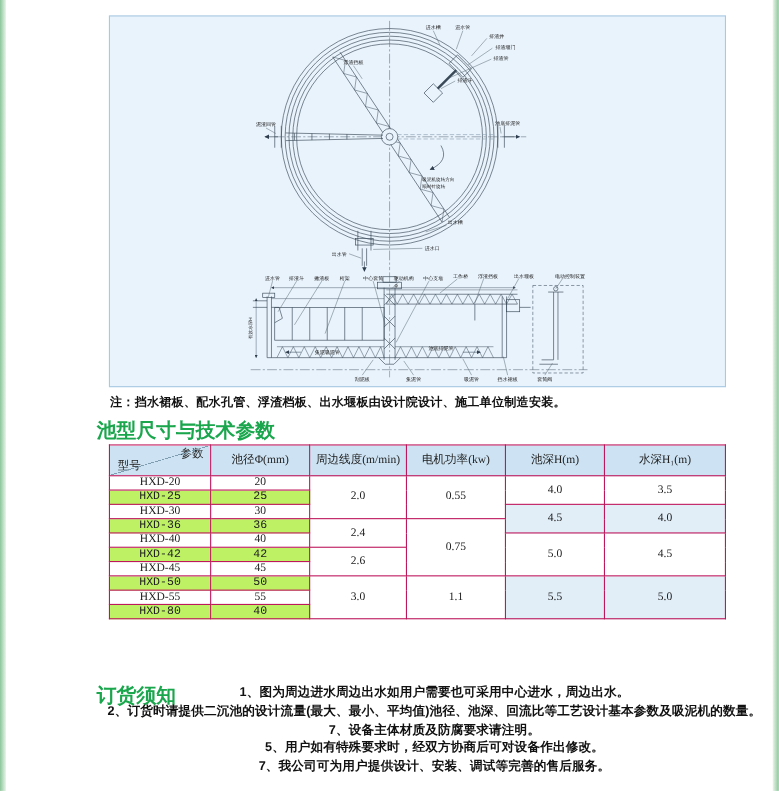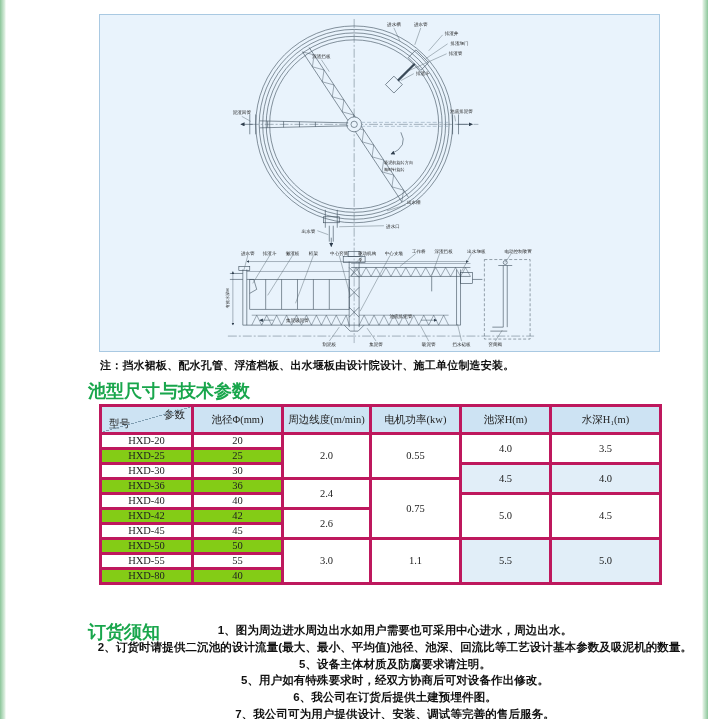--- a/index.html
+++ b/index.html
@@ -18,24 +18,24 @@
           font-size:11px; font-weight:600; color:#111; letter-spacing:0.2px; }
 
   .h-green { position:absolute; left:88px; font-size:18px; font-weight:700; color:#19a64c; }
   .h-specs { top:379px; }
   .h-order { top:577px;margin-top:43px; }
 
   table.spec { position:absolute; left:99px; top:404px; width:561px;
                border-collapse:collapse; table-layout:fixed;
                font-family:"Liberation Serif","DejaVu Serif",serif;
                font-size:10.5px; color:#222; border:1.4px solid #5a7a8e; }
-  table.spec th, table.spec td { border:3px solid #be185d; text-align:center;
+  table.spec th, table.spec td { border:1px solid #be185d; text-align:center;
                padding:0; height:13px; line-height:12px; background:#ffffff; }
   table.spec thead th { background:#cde3f3; height:28px; font-weight:400; }
-  table.spec tr.alt td.plain { background:#84cc16; }
+  table.spec tr.alt td.plain { background:#bef264;font-family:Liberation Mono, monospace; }
   table.spec td.bgw { background:#ffffff; }
   table.spec td.bgb { background:#e1eef8; }
   th.corner { position:relative; background:#cde3f3; }
   th.corner::after { content:""; position:absolute; inset:0;
      background:linear-gradient(to bottom right, rgba(0,0,0,0) 49.3%, #7f9db1 49.3% 50.7%, rgba(0,0,0,0) 50.7%); }
   th.corner .c-top { position:absolute; top:2px; right:6px; font-size:10.5px; }
   th.corner .c-bot { position:absolute; bottom:2px; left:7px; font-size:10.5px; }
 
   .order-list { position:absolute; left:95px; top:622px; width:600px;text-align:center; }
   .order-item { font-size:11.5px; font-weight:600; color:#111;
@@ -334,17 +334,16 @@
       <td class="plain">40</td>
     </tr>
   </tbody>
 </table>
 
 <div class="h-green h-order">订货须知</div>
 
 <div class="order-list">
   <div class="order-item">1、图为周边进水周边出水如用户需要也可采用中心进水，周边出水。</div>
   <div class="order-item">2、订货时请提供二沉池的设计流量(最大、最小、平均值)池径、池深、回流比等工艺设计基本参数及吸泥机的数量。</div>
-  <div class="order-item">5、设备主体材质及防腐要求请注明。</div>
+  <div class="order-item">7、设备主体材质及防腐要求请注明。</div>
   <div class="order-item">5、用户如有特殊要求时，经双方协商后可对设备作出修改。</div>
-  <div class="order-item">6、我公司在订货后提供土建预埋件图。</div>
   <div class="order-item">7、我公司可为用户提供设计、安装、调试等完善的售后服务。</div>
 </div>
 
 </body></html>

